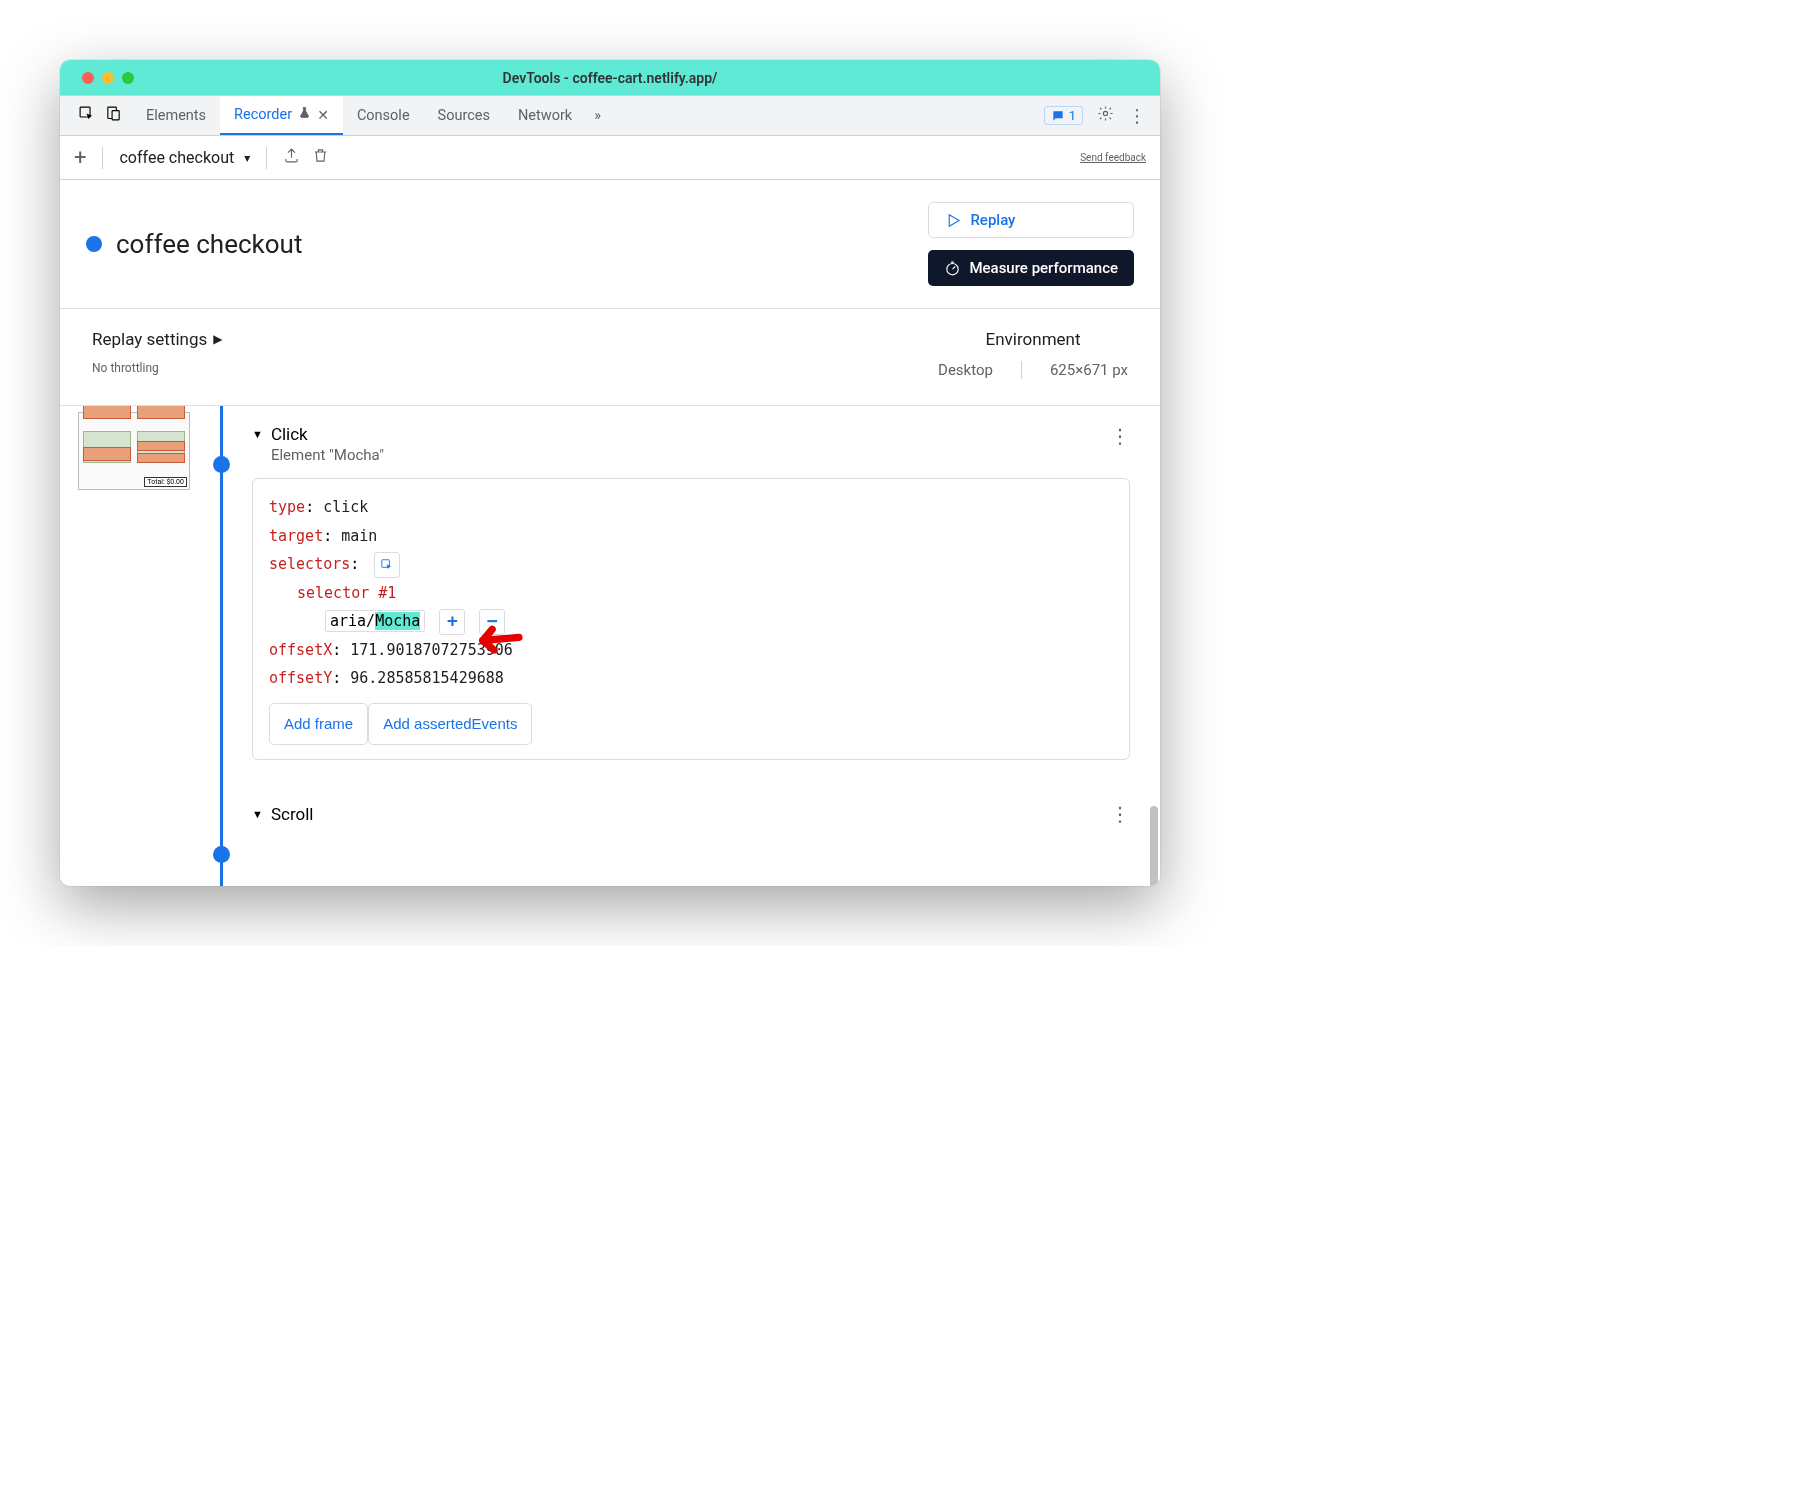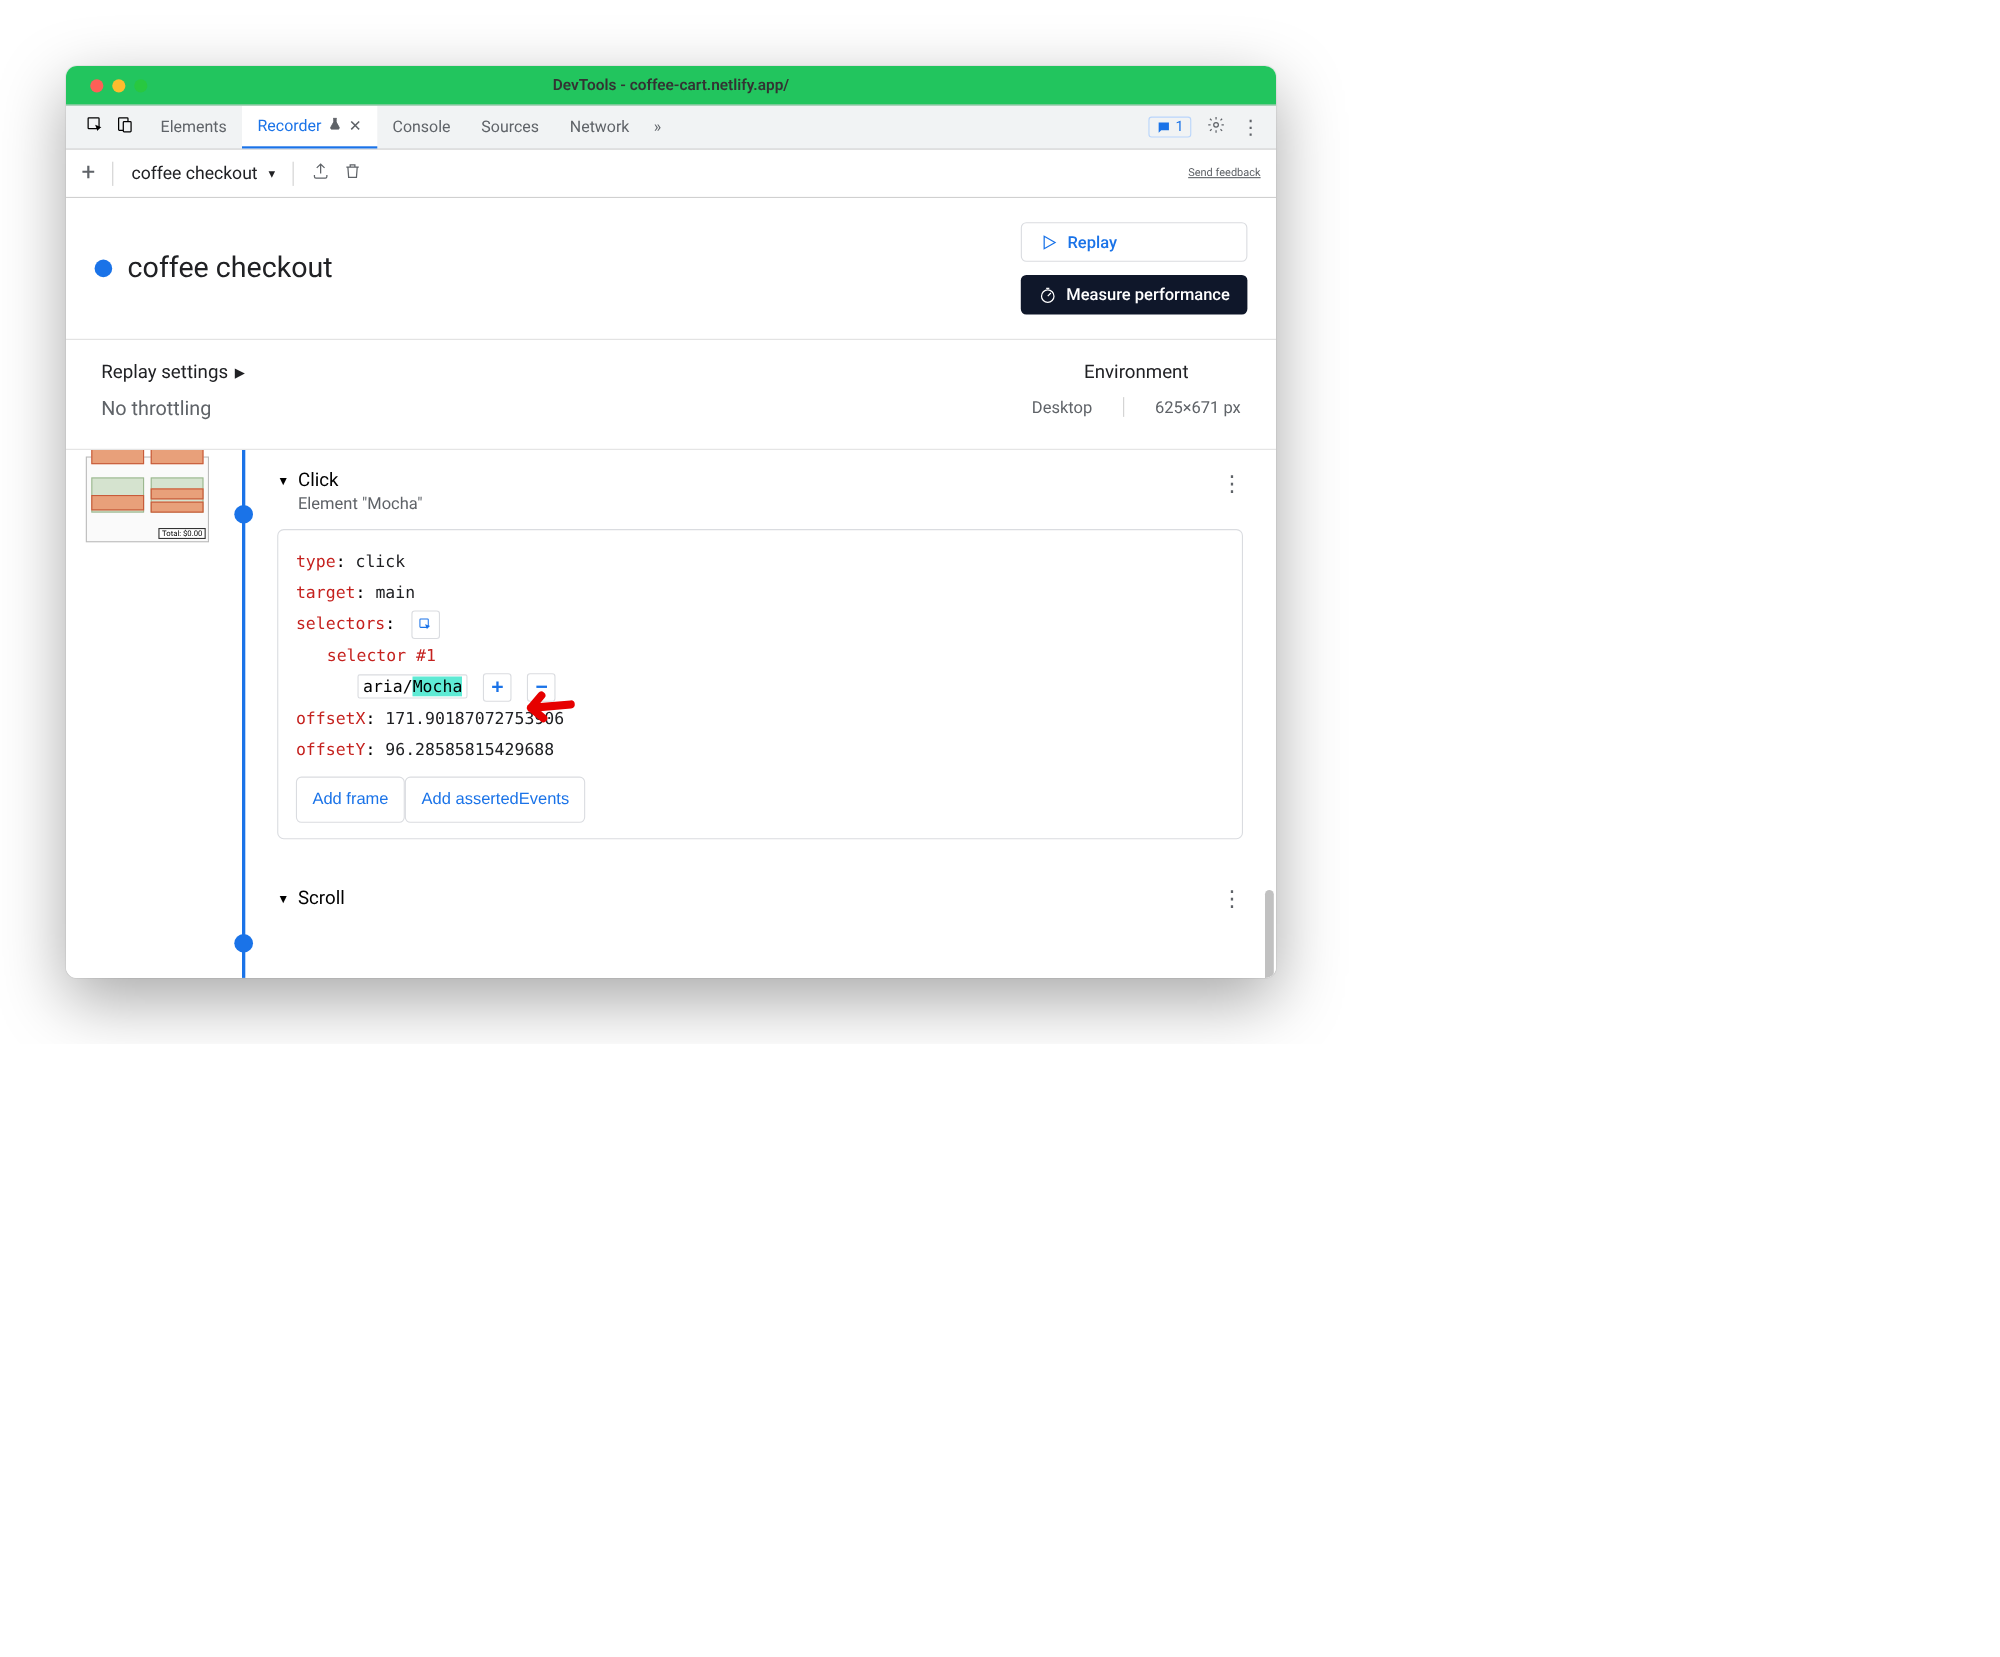--- a/index.html
+++ b/index.html
@@ -15,21 +15,21 @@
   box-shadow: 0 20px 60px rgba(0,0,0,0.35), 0 0 0 1px rgba(0,0,0,0.05);
   overflow: hidden;
 }
 .titlebar {
   height: 36px;
   display: flex;
   align-items: center;
   padding: 0 22px;
   position: relative;
   border-bottom: 1px solid #d0d0d0;
-  background: #22c55e;
+  background: #5eead4;
 }
 .traffic { display: flex; gap: 8px; }
 .dot { width: 12px; height: 12px; border-radius: 50%; }
 .dot.red { background: #ff5f57; }
 .dot.yellow { background: #febc2e; }
 .dot.green { background: #28c840; }
 .title { position: absolute; left: 0; right: 0; text-align: center; font-weight: 600; font-size: 14px; color: #333; pointer-events: none; }
 
 .tabbar {
   display: flex;
@@ -120,21 +120,21 @@
 .btn.primary { background: #0f172a; color: #fff; border: none; }
 .header-row .actions { margin-left: auto; display: flex; gap: 12px; flex-direction: column; }
 
 .settings-row {
   display: flex;
   padding: 20px 32px 26px;
   border-bottom: 1px solid #e0e0e0;
 }
 .settings-left { flex: 1; }
 .settings-label { font-size: 17px; color: #202124; display: flex; align-items: center; gap: 6px; }
-.settings-sub { font-size: 18px; color: #5f6368; margin-top: 12px; }
+.settings-sub { font-size: 12px; color: #5f6368; margin-top: 12px; }
 .settings-right { text-align: center; }
 .env-label { font-size: 17px; color: #202124; }
 .env-sub { font-size: 15px; color: #5f6368; margin-top: 12px; display: flex; gap: 28px; }
 .env-sub .sep { border-left: 1px solid #d0d0d0; }
 
 .timeline-area {
   display: flex;
   background: #fff;
   padding: 0 0 0 18px;
   height: 480px;

